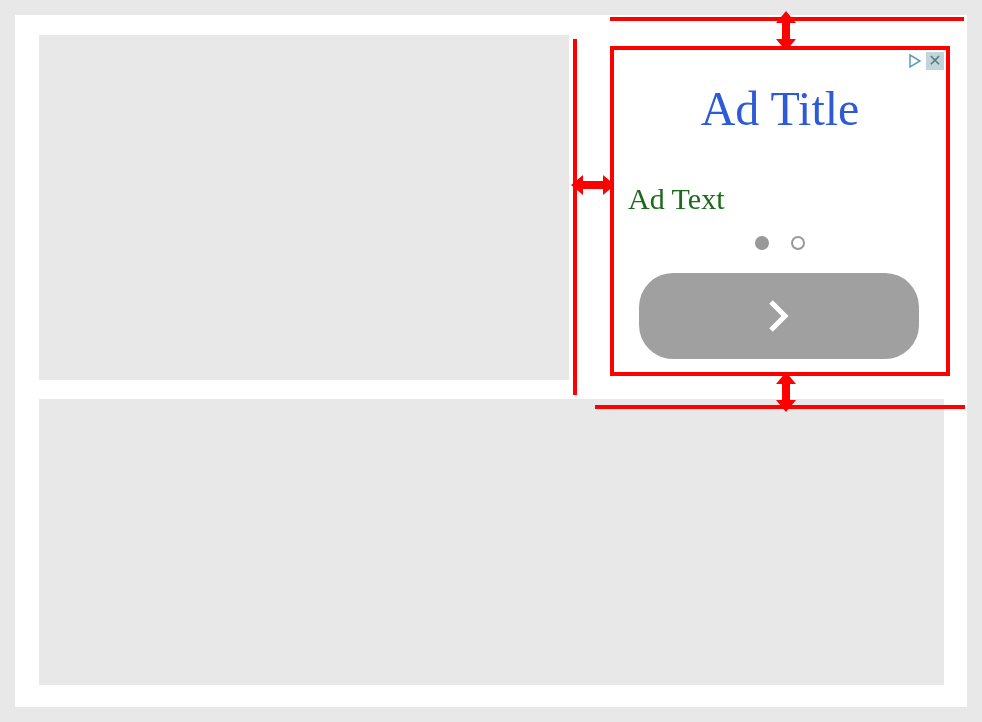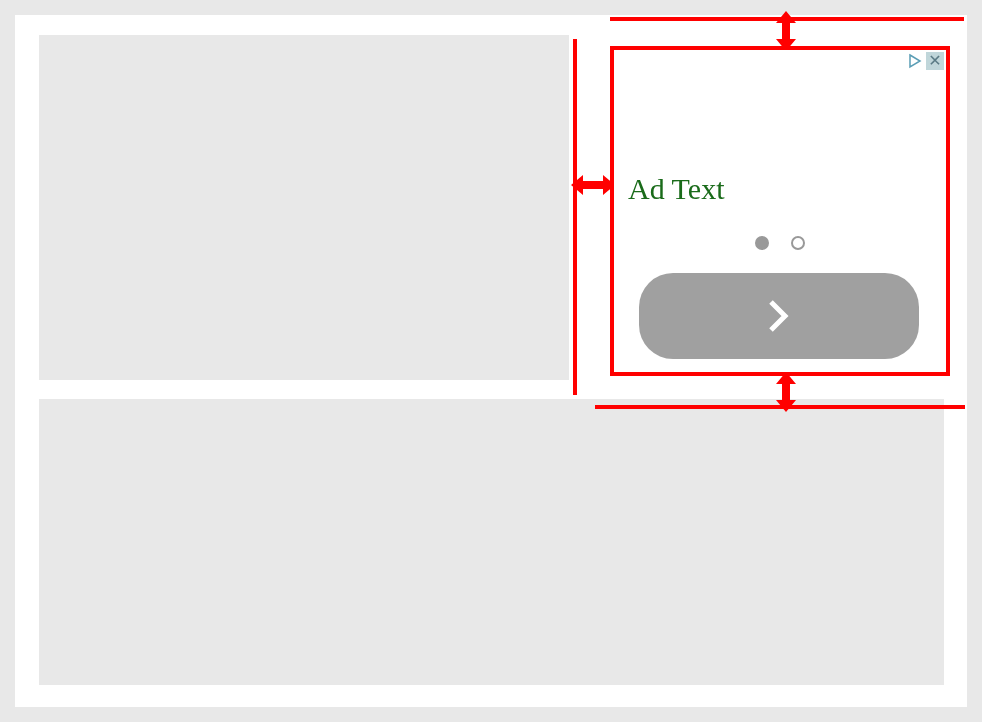--- a/index.html
+++ b/index.html
@@ -79,21 +79,21 @@
       left: 0;
       width: 100%;
       text-align: center;
       font-size: 48px;
       color: #2d5bd8;
       font-family: Georgia, 'Times New Roman', serif;
       font-weight: 400;
     }
     .ad-text {
       position: absolute;
-      top: 122px;
+      top: 132px;
       left: 14px;
       font-size: 30px;
       color: #1a6b1a;
       font-family: Georgia, 'Times New Roman', serif;
       font-weight: 400;
     }
     .pagination-dots {
       position: absolute;
       top: 186px;
       left: 0;
@@ -212,20 +212,21 @@
 
   <div class="ad-container">
     <div class="ad-badge">
       <span class="ad-triangle-icon">
         <svg viewBox="0 0 16 16">
           <path d="M3 2 L13 8 L3 14 Z" fill="none" stroke="#5a9db5" stroke-width="1.5"></path>
         </svg>
       </span>
       <span class="ad-close-icon">✕</span>
     </div>
+    <div class="ad-title">Ad Title</div>
     <div class="ad-text">Ad Text</div>
     <div class="pagination-dots">
       <span class="dot active"></span>
       <span class="dot"></span>
     </div>
     <div class="cta-button">
       <svg viewBox="0 0 28 40">
         <path d="M6 6 L20 20 L6 34" fill="none" stroke="#ffffff" stroke-width="5" stroke-linecap="butt" stroke-linejoin="miter"></path>
       </svg>
     </div>

